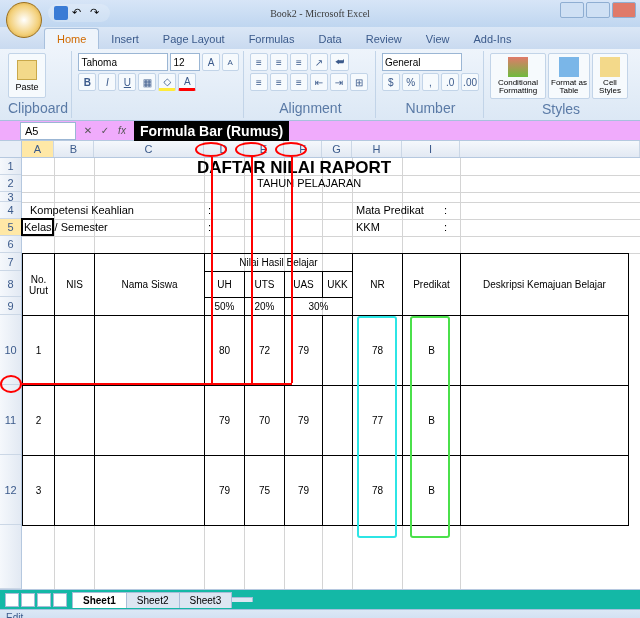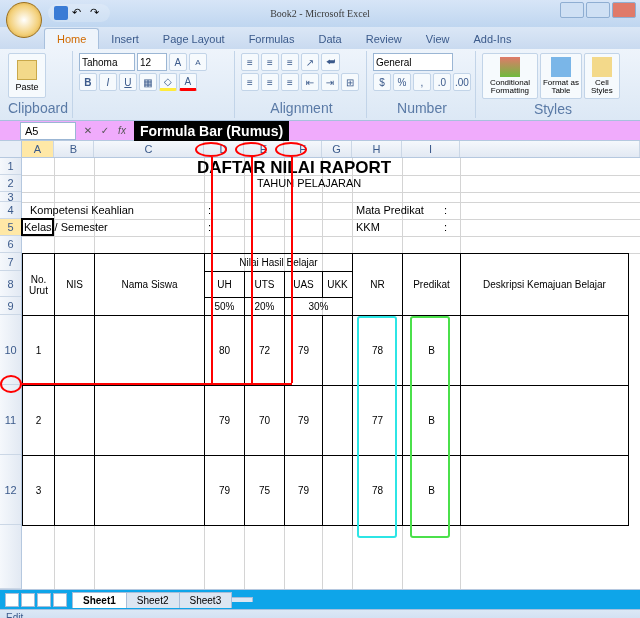--- a/index.html
+++ b/index.html
@@ -20,21 +20,21 @@
 .ribbon-tabs .tab.active { background:#eef4fb; border:1px solid #a8c0dd; border-bottom:none; border-radius:3px 3px 0 0; color:#d06a00; }
 
 
 .ribbon { height:72px; background: linear-gradient(#eef4fb,#dce8f5); border-bottom:1px solid #a8c0dd; display:flex; padding:2px 4px; gap:2px; }
 .rgroup { border-right:1px solid #c2d4e8; padding:2px 4px; display:flex; flex-direction:column; justify-content:space-between; min-width:50px; position:relative; }
 .rgroup-label { font-size:14px; color:#5a7aa6; text-align:center; margin-top:auto; padding-top:2px; }
 .rgroup-body { display:flex; flex-direction:column; gap:2px; flex:1; }
 .btnrow { display:flex; gap:2px; align-items:center; }
 .rbtn { width:18px; height:18px; background:#f6fafd; border:1px solid #c2d4e8; border-radius:2px; display:flex; align-items:center; justify-content:center; font-size:10px; color:#3b5a8b; cursor:pointer; }
 .rbtn.wide { width:auto; padding:0 4px; }
-.font-sel { width:56px; height:18px; border:1px solid #9bb6d4; background:#fff; font-size:10px; padding:0 2px; }
+.font-sel { width:90px; height:18px; border:1px solid #9bb6d4; background:#fff; font-size:10px; padding:0 2px; }
 .size-sel { width:30px; height:18px; border:1px solid #9bb6d4; background:#fff; font-size:10px; padding:0 2px; }
 .bigbtn { width:38px; height:46px; background:#f6fafd; border:1px solid #c2d4e8; border-radius:2px; display:flex; flex-direction:column; align-items:center; justify-content:center; font-size:9px; cursor:pointer; padding:2px; text-align:center; }
 .bigbtn .ico { width:20px; height:20px; margin-bottom:2px; }
 
 
 .namebar { height:20px; background:#f0abfc; border-bottom:1px solid #b5c8df; display:flex; align-items:center; }
 .namebox { width:56px; height:18px; border:1px solid #9bb6d4; background:#fff; margin:0 2px 0 20px; font-size:11px; padding:0 4px; display:flex; align-items:center; }
 .fx-btns { display:flex; gap:1px; margin:0 2px; }
 .fx-btns div { width:16px; height:16px; border:1px solid transparent; display:flex; align-items:center; justify-content:center; font-size:10px; color:#555; }
 .formula-label { background:#000; color:#fff; padding:2px 6px; font-size:14px; font-weight:bold; margin-left:2px; }
@@ -60,21 +60,21 @@
 .tbl td, .tbl th { border:1px solid #000; font-size:10px; text-align:center; padding:0; }
 .lbl { position:absolute; font-size:11px; }
 
 
 .annot-circle { position:absolute; border:2px solid red; border-radius:50%; pointer-events:none; }
 .annot-circle.green { border-color:#4be04b; border-radius:3px; }
 .annot-circle.cyan { border-color:#2ce5e5; border-radius:3px; }
 .annot-line { position:absolute; background:red; pointer-events:none; }
 
 
-.sheettabs { height:20px; background:#0ea5e9; border-top:1px solid #b5c8df; display:flex; align-items:center; font-size:10px; }
+.sheettabs { height:20px; background:#14b8a6; border-top:1px solid #b5c8df; display:flex; align-items:center; font-size:10px; }
 .sheettabs .nav { display:flex; margin:0 4px; }
 .sheettabs .nav div { width:14px; height:14px; border:1px solid #a8bdd8; background:#fff; margin:0 1px; }
 .sheettabs .stab { padding:2px 10px; background:#fff; border:1px solid #a8bdd8; border-bottom:none; margin-right:-1px; cursor:pointer; }
 .sheettabs .stab.active { background:#fff; font-weight:bold; }
 .sheettabs .stab.inactive { background:#dce6f2; }
 
 .statusbar { height:18px; background:linear-gradient(#dce8f5,#c9daf0); border-top:1px solid #a8c0dd; font-size:10px; padding:2px 6px; color:#3b5a8b; }
 </style>
 </head>
 <body>

